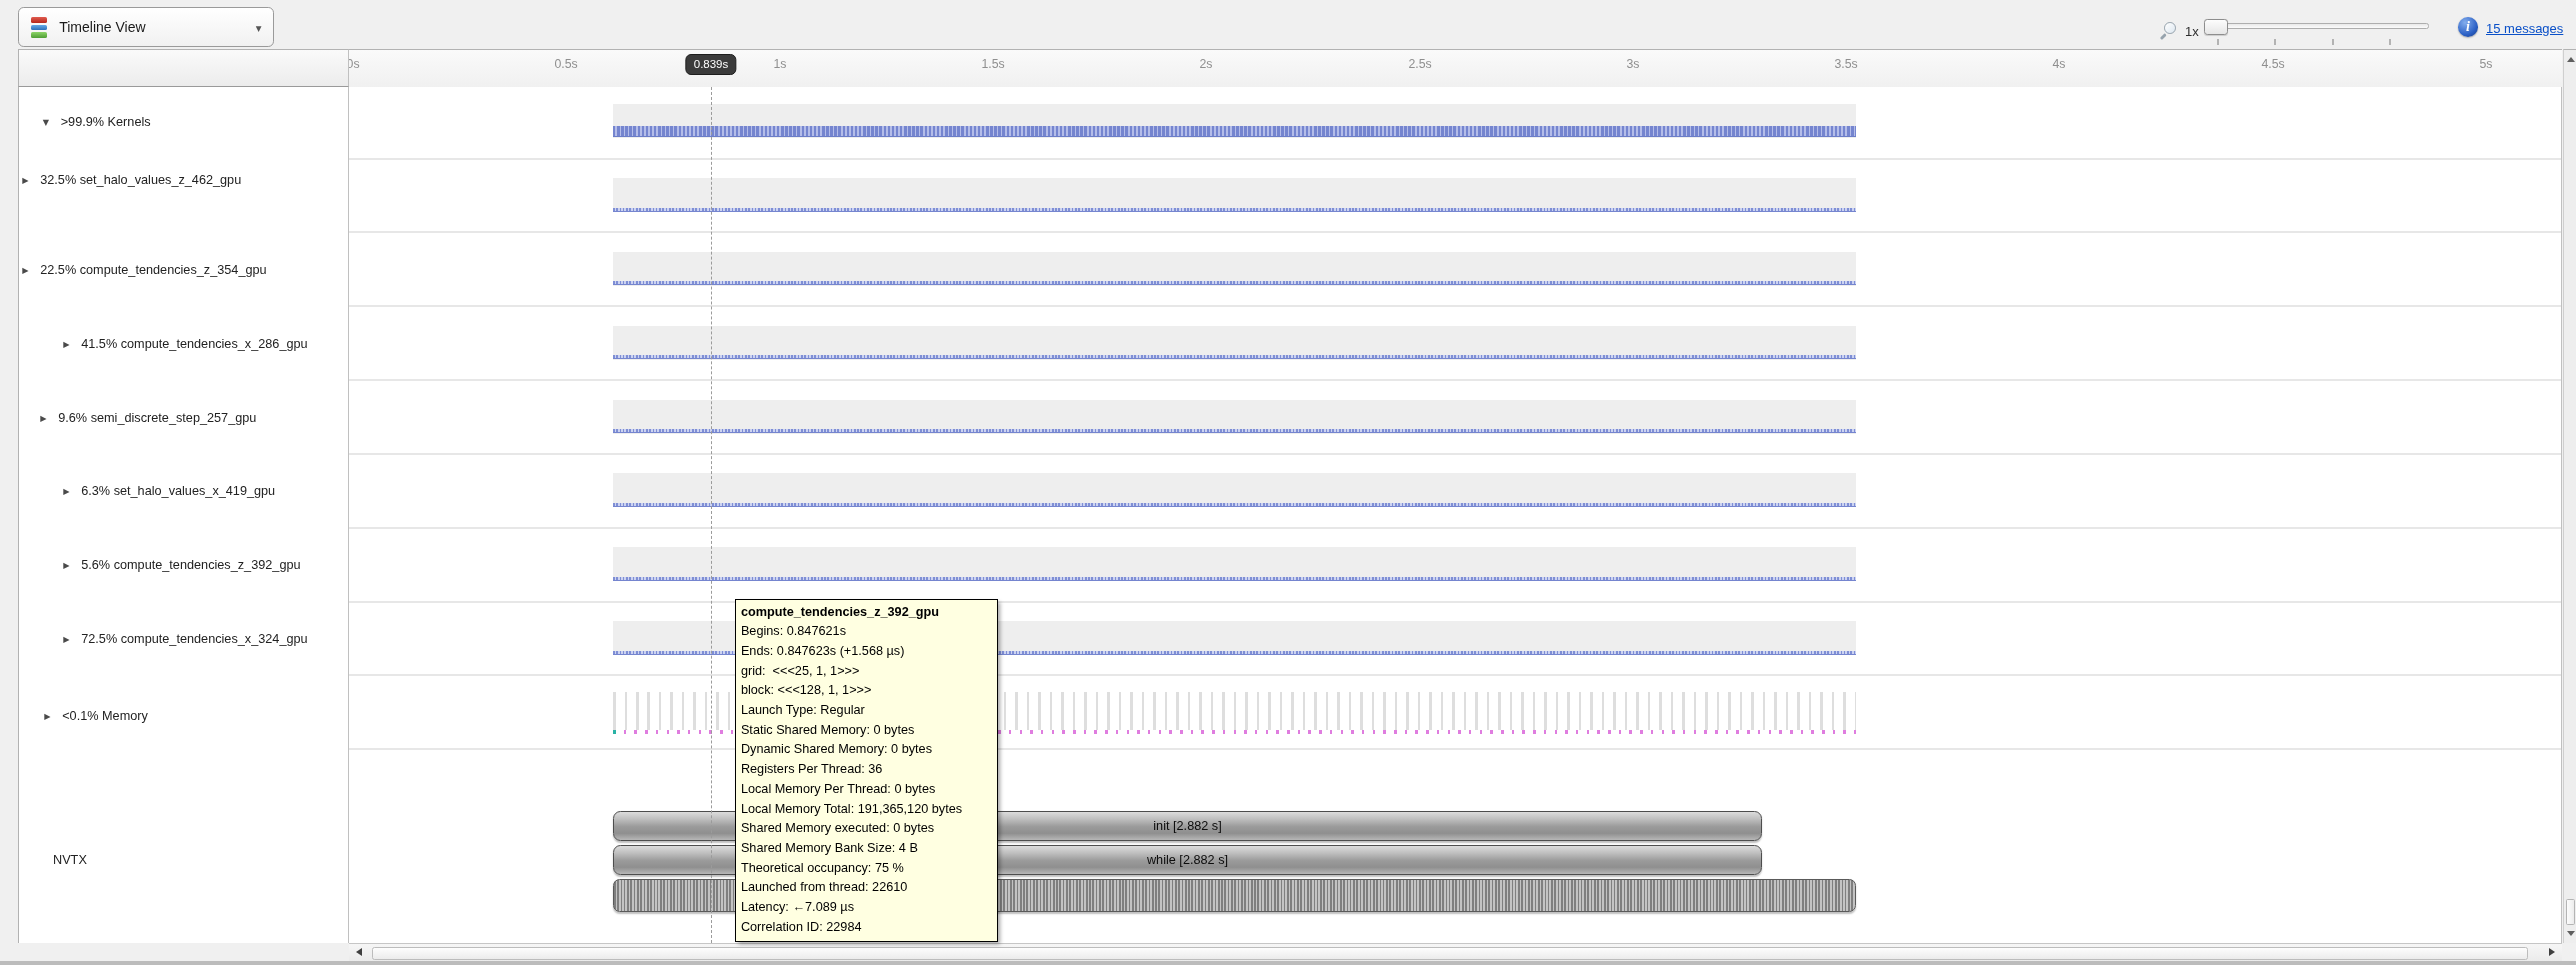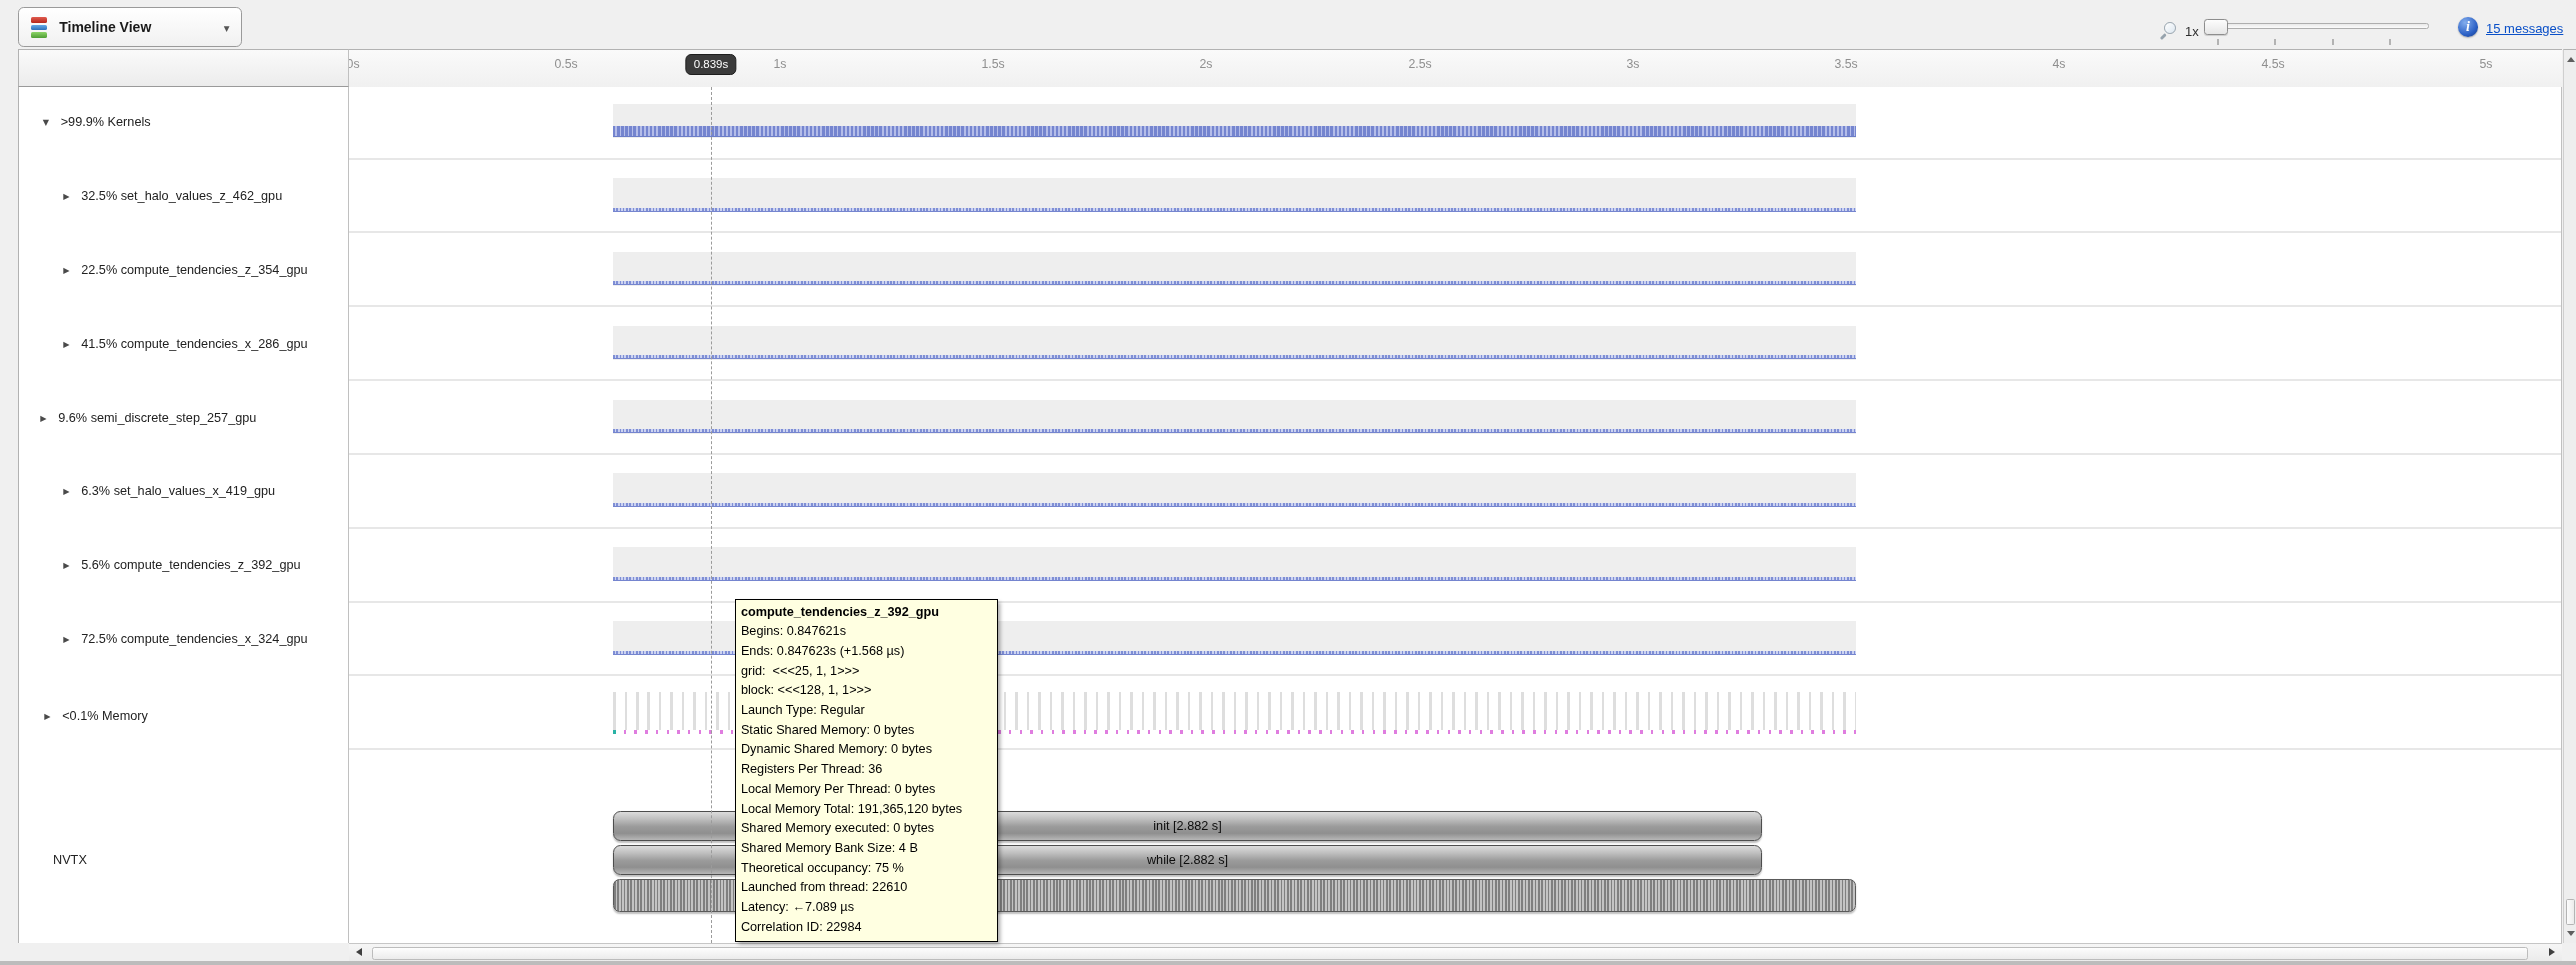--- a/index.html
+++ b/index.html
@@ -6,24 +6,24 @@
   body{
     width:2576px;height:966px;position:relative;overflow:hidden;
     background:#f0f0f0;
     font-family:"Liberation Sans","DejaVu Sans",sans-serif;
     -webkit-font-smoothing:antialiased;
   }
   .abs{position:absolute;}
 
   
   .view-dropdown{
-    left:18px;top:7.4px;width:224px;height:40px;box-sizing:border-box;
+    left:18px;top:7.4px;width:256px;height:40px;box-sizing:border-box;
     border:0.8px solid #9a9a9a;border-radius:5.7px;
     background:linear-gradient(180deg,#ffffff,#f1f1f1);
-    display:flex;align-items:center;padding:0 11.5px;cursor:default;font-weight:bold;
+    display:flex;align-items:center;padding:0 11.5px;cursor:default;
   }
   .vd-icon{width:16.4px;height:20.5px;display:flex;flex-direction:column;justify-content:space-between;margin-right:12.3px;}
   .vd-icon i{display:block;height:5.7px;border-radius:1.6px;}
   .vd-icon i:nth-child(1){background:linear-gradient(180deg,#e05a4e,#b5271c);}
   .vd-icon i:nth-child(2){background:linear-gradient(180deg,#64a9e8,#2d6fb8);}
   .vd-icon i:nth-child(3){background:linear-gradient(180deg,#8cd468,#4f9e35);}
   .vd-label{font-size:14px;color:#1a1a1a;}
   .vd-caret{margin-left:auto;color:#555;}
   .vd-caret::after{content:"▾";font-family:"DejaVu Sans",sans-serif;font-size:11.5px;}
 
@@ -163,25 +163,25 @@
   <div class="ticks-major"></div>
   <div class="badge-stem"></div>
   <div class="cursor-badge">0.839s</div>
 </div>
 
 <div class="abs sidebar">
   <div class="side-row" style="top:26px;padding-left:20.5px">
     <span class="tri down"></span>
     <span>&gt;99.9% Kernels</span>
   </div>
-  <div class="side-row" style="top:100px;padding-left:41px">
+  <div class="side-row" style="top:84px;">
     <span class="tri right"></span>
     <span>32.5% set_halo_values_z_462_gpu</span>
   </div>
-  <div class="side-row" style="top:174px;padding-left:41px">
+  <div class="side-row" style="top:174px;">
     <span class="tri right"></span>
     <span>22.5% compute_tendencies_z_354_gpu</span>
   </div>
   <div class="side-row" style="top:248px;padding-left:41px">
     <span class="tri right"></span>
     <span>41.5% compute_tendencies_x_286_gpu</span>
   </div>
   <div class="side-row" style="top:322px;padding-left:18px">
     <span class="tri right"></span>
     <span>9.6% semi_discrete_step_257_gpu</span>

